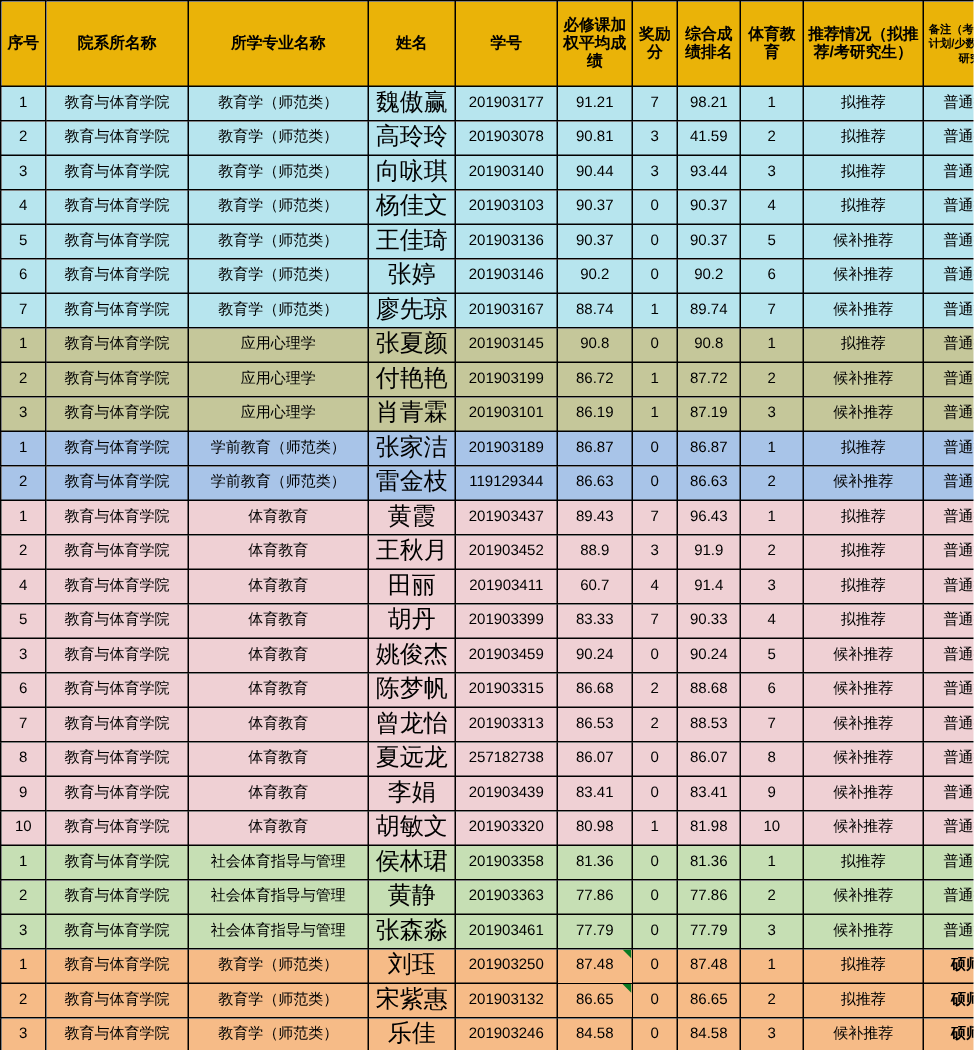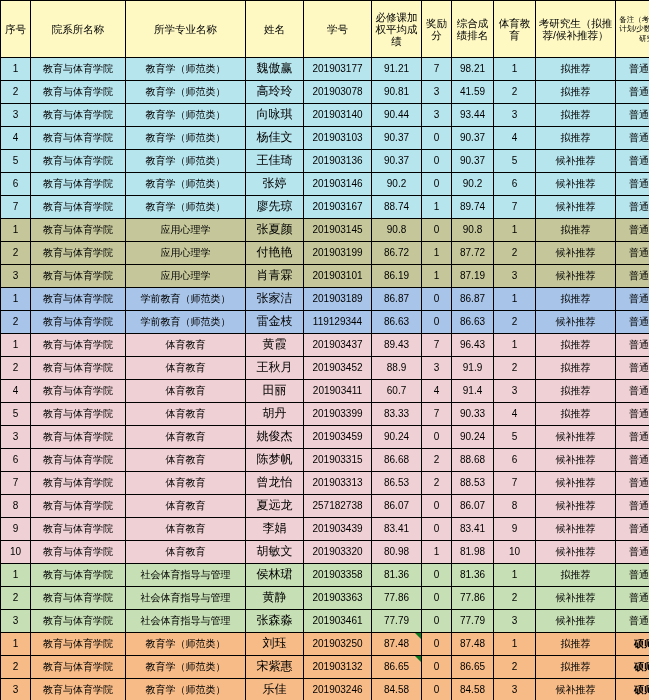--- a/index.html
+++ b/index.html
@@ -23,36 +23,36 @@
     text-align:center;
     vertical-align:middle;
     padding:0;
     height:22px;
     line-height:1.15;
     color:#000;
     overflow:hidden;
     white-space:nowrap;
   }
   thead th{
-    font-weight:normal;
+    font-weight:bold;
     font-size:10.5px;
-    background:#fef9c3;
+    background:#eab308;
     height:56px;
     white-space:normal;
     word-break:break-all;
     letter-spacing:0px;
     padding:0 1px;
   }
   thead th.wide-note{
     font-size:7.5px;
     line-height:1.25;
     letter-spacing:0;
   }
   td.num{font-size:10px}
-  td.name{font-size:12px}
+  td.name{font-size:16px}
   td.rec{font-size:10px}
   td.note{font-size:10px}
   
   .r-cyan td{background:#b7e5ee;}
   .r-olive td{background:#c5c79a;}
   .r-blue td{background:#a8c4e8;}
   .r-pink td{background:#efd0d4;}
   .r-green td{background:#c6dfb4;}
   .r-orange td{background:#f6bb87;}
   
@@ -95,21 +95,21 @@
       <tr>
         <th>序号</th>
         <th>院系所名称</th>
         <th>所学专业名称</th>
         <th>姓名</th>
         <th>学号</th>
         <th>必修课加权平均成绩</th>
         <th>奖励分</th>
         <th>综合成绩排名</th>
         <th>体育教育</th>
-        <th>考研究生（拟推荐/候补推荐）</th>
+        <th>推荐情况（拟推荐/考研究生）</th>
         <th class="wide-note">备注（考研究生/明导计划/少数民族骨干等研究生）</th>
       </tr>
     </thead>
     <tbody id="tbody">
         <tr class="r-cyan">
           <td class="c-idx num">1</td>
           <td class="c-dept">教育与体育学院</td>
           <td class="c-major">教育学（师范类）</td>
           <td class="name">魏傲赢</td>
           <td class="num">201903177</td>

